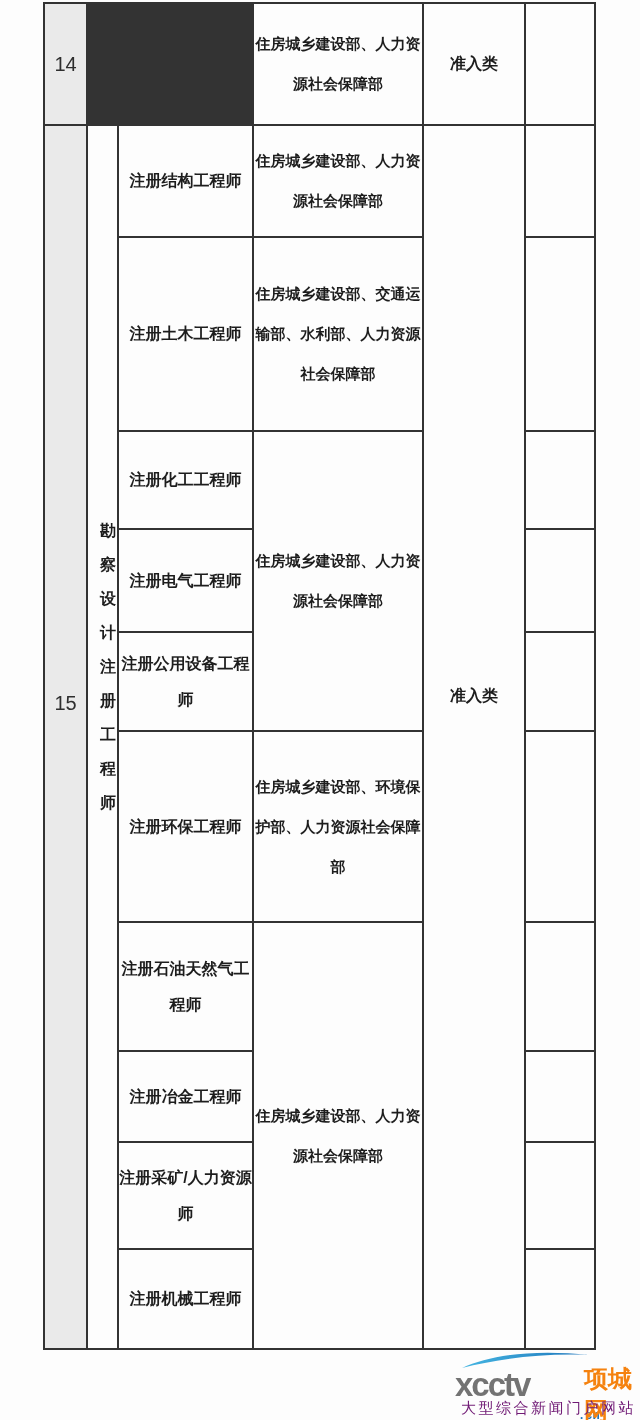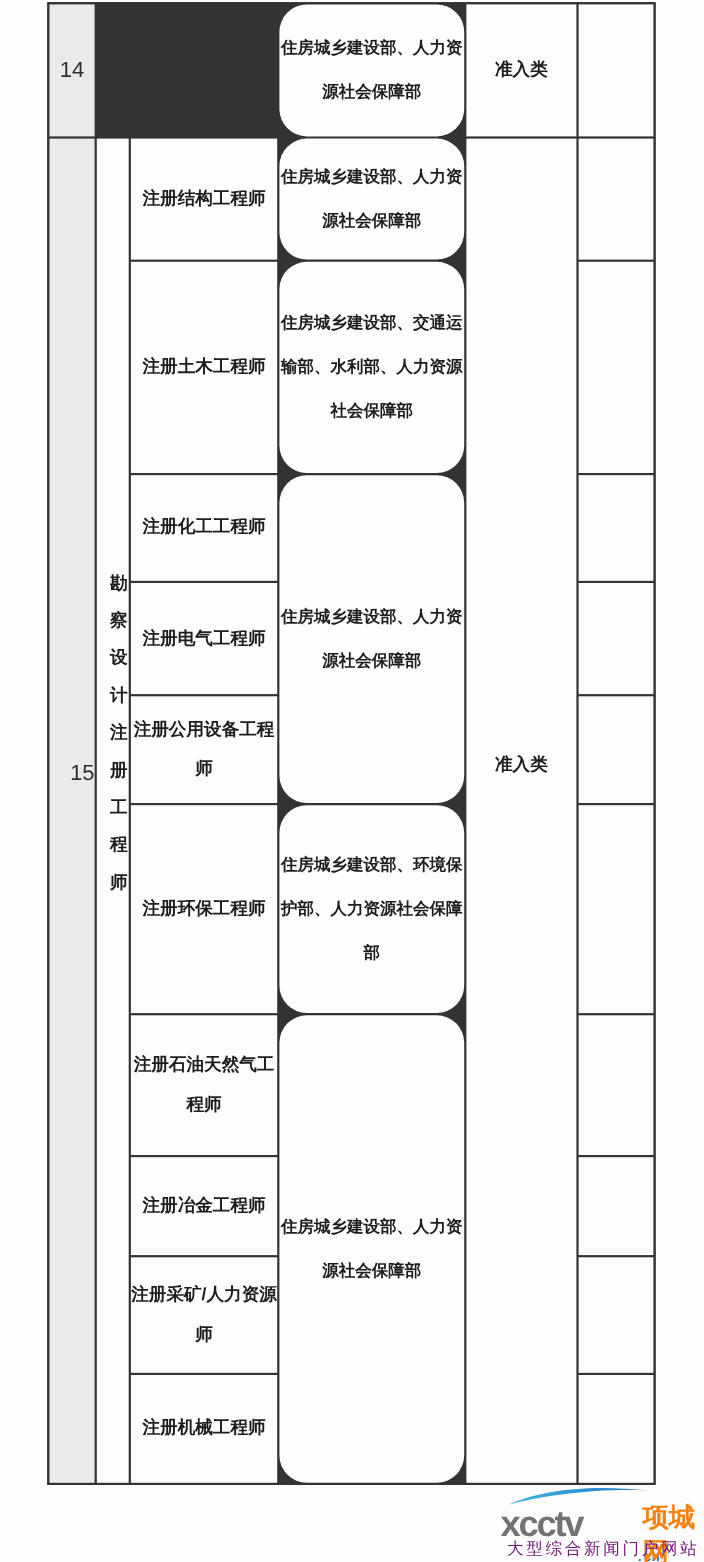--- a/index.html
+++ b/index.html
@@ -24,31 +24,31 @@
   }
   .cell {
     background:#fdfdfd;
     display:flex; flex-direction:column;
     justify-content:center; align-items:center;
     text-align:center;
     font-size:16px; font-weight:700;
     line-height:36px;
   }
   .cell.num  { background:#eaeaea; font-weight:400; font-size:20px; color:#2e2e2e; }
-  .cell.dept { font-size:15px; line-height:40px;border-radius:25px; }
+  .cell.dept { font-size:15px; line-height:40px; }
   .ln { white-space:nowrap; }
   .vert-text {
     width:18px;
     word-break:break-all;
     line-height:34px;
     font-size:16px; font-weight:700;
     text-align:center;
   }
   
-  .off-15   { padding-bottom:68px;align-items:flex-end; }
+  .off-15   { padding-bottom:68px; }
   .off-cat  { padding-bottom:140px;align-items:flex-end; }
   .off-type { padding-bottom:82px; }
   
   .wm { position:absolute; }
   .wm-logo-main {
     left:455px; top:1366px;
     font-size:33px; font-weight:800; letter-spacing:-2px;
     font-style:normal;
   }
   .wm-logo-domain { left:578px; top:1409px; font-size:12px; font-weight:800;font-family:Liberation Mono, monospace; }

